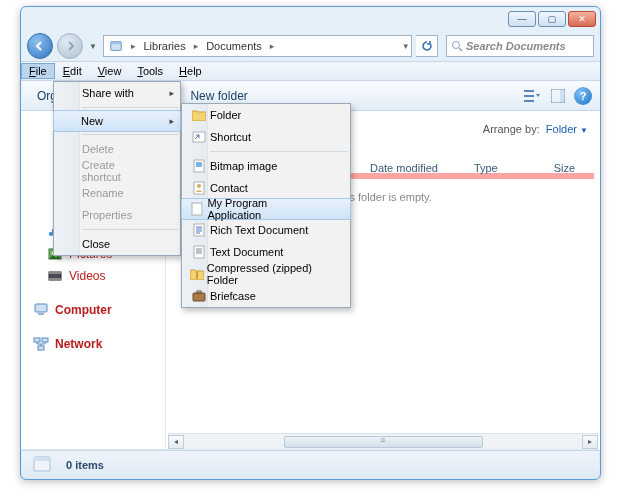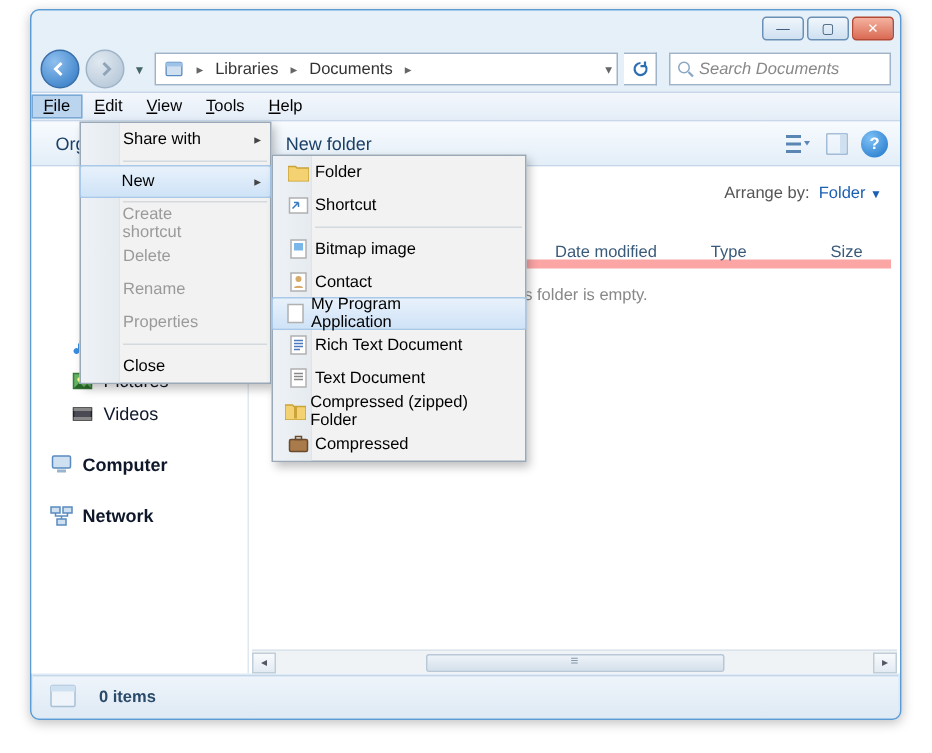--- a/index.html
+++ b/index.html
@@ -19,37 +19,37 @@
 
 .navbar { height:30px; display:flex; align-items:center; padding:0 6px; gap:4px; }
 .navbtn { width:26px; height:26px; border-radius:50%; border:1px solid #3a6ea8;
   background:radial-gradient(circle at 35% 30%, #8fc0ef, #2d76c2); display:flex; align-items:center; justify-content:center; color:#fff; font-size:12px;}
 .navbtn.fwd { background:radial-gradient(circle at 35% 30%, #e0e9f1, #b0c2d4); color:#7a8fa4; border-color:#9fb4c8;}
 .dd-small{ font-size:8px; color:#466; padding:0 2px;}
 .address { flex:1; height:22px; background:#fff; border:1px solid #9fb4c8; display:flex; align-items:center; font-size:11px; color:#333;}
 .address .seg{ padding:0 5px; height:100%; display:flex; align-items:center; border-right:0px;}
 .address .sep{ padding:0 3px; color:#666; font-size:9px;}
 .ref-btn{ width:22px; height:22px; background:#fff; border:1px solid #9fb4c8; border-left:none; display:flex; align-items:center; justify-content:center; color:#2d6fb3; font-size:11px;}
-.search { width:148px; height:22px; background:#fff; border:1px solid #9fb4c8; display:flex; align-items:center; padding:0 4px; color:#888; font-size:11px; font-style:italic; margin-left:4px;}
+.search { width:148px; height:22px; background:#fff; border:1px solid #9fb4c8; display:flex; align-items:center; padding:0 4px; color:#888; font-size:11px; font-style:italic; margin-left:4px;font-weight:bold;}
 .search svg{margin-right:3px;}
 
 .menubar { height:20px; background:linear-gradient(#f3f7fc,#e4edf7); border-top:1px solid #c8d8e9; border-bottom:1px solid #c8d8e9; display:flex; align-items:center; font-size:11px;}
 .menubar .m{ padding:2px 8px; }
 .menubar .m.active{ background:#bcd5ef; border:1px solid #7aa9d6; padding:1px 7px;}
 .menubar .m u{text-decoration:underline;}
 
 .toolbar { height:30px; background:linear-gradient(#f8fbfe,#e3eef8); border-bottom:1px solid #c4d6e8; display:flex; align-items:center; font-size:12px; color:#1b3f66; padding:0 8px; position:relative;}
 .toolbar .tb{ padding:4px 8px;}
 .toolbar .tb.sep::after{content:"▾"; font-size:8px; margin-left:4px; color:#3a6a98;}
 .toolbar .right{margin-left:auto; display:flex; align-items:center; gap:6px;}
 .tool-icon{width:20px;height:20px;border:1px solid transparent;display:flex;align-items:center;justify-content:center;border-radius:2px;}
 .help{ width:18px;height:18px;border-radius:50%;background:radial-gradient(circle at 35% 30%,#7ec1f5,#1c72c8);color:#fff;font-size:11px;font-weight:bold;display:flex;align-items:center;justify-content:center;}
 
 .body { position:absolute; top:104px; left:0; right:0; bottom:30px; background:#fff; display:flex;}
-.sidebar { width:145px; border-right:1px solid #e0e8ef; padding:6px 0 6px 4px; font-size:12px; color:#0f172a;}
+.sidebar { width:145px; border-right:1px solid #e0e8ef; padding:6px 0 6px 4px; font-size:12px; color:#b91c1c;}
 .sidebar .item{ display:flex; align-items:center; padding:3px 4px 3px 22px; gap:6px; position:relative;}
 .sidebar .item.top{padding-left:8px; font-weight:bold;}
 .sidebar .ic{width:16px;height:16px;display:flex;align-items:center;justify-content:center;}
 .sidebar .spacer{height:12px;}
 
 .content { flex:1; position:relative; font-size:11px; color:#555;}
 .arrange{ position:absolute; right:12px; top:12px; font-size:11px; color:#555;}
 .arrange b{color:#1b5fb3; font-weight:normal;}
 .cols{ position:absolute; top:48px; left:6px; right:6px; height:20px; border-bottom:6px solid #fca5a5; display:flex; font-size:11px; color:#3a5a7a;}
 .cols div{padding:3px 8px;}
@@ -261,25 +261,25 @@
         </div>
       <div class="divider"></div>
       <div class="row hover">
           <span class="icol"></span>
           <span>New</span>
           <span class="arrow">▸</span>
         </div>
       <div class="divider"></div>
       <div class="row disabled">
           <span class="icol"></span>
+          <span>Delete</span>
+        </div>
+      <div class="row disabled">
+          <span class="icol"></span>
           <span>Create shortcut</span>
-        </div>
-      <div class="row disabled">
-          <span class="icol"></span>
-          <span>Delete</span>
         </div>
       <div class="row disabled">
           <span class="icol"></span>
           <span>Rename</span>
         </div>
       <div class="row disabled">
           <span class="icol"></span>
           <span>Properties</span>
         </div>
       <div class="divider"></div>
@@ -365,18 +365,18 @@
           </span>
           <span>Compressed (zipped) Folder</span>
         </div>
       <div class="row">
           <span class="icol">
             <svg width="14" height="12" viewBox="0 0 14 12">
               <rect x="1" y="3" width="12" height="8" rx="1" fill="#a97a4a" stroke="#6a4a2a"></rect>
               <rect x="5" y="1" width="4" height="2" fill="none" stroke="#6a4a2a"></rect>
             </svg>
           </span>
-          <span>Compressed</span>
+          <span>Briefcase</span>
         </div>
     </div>
   </div>
 
 </div>
 
 </body></html>

